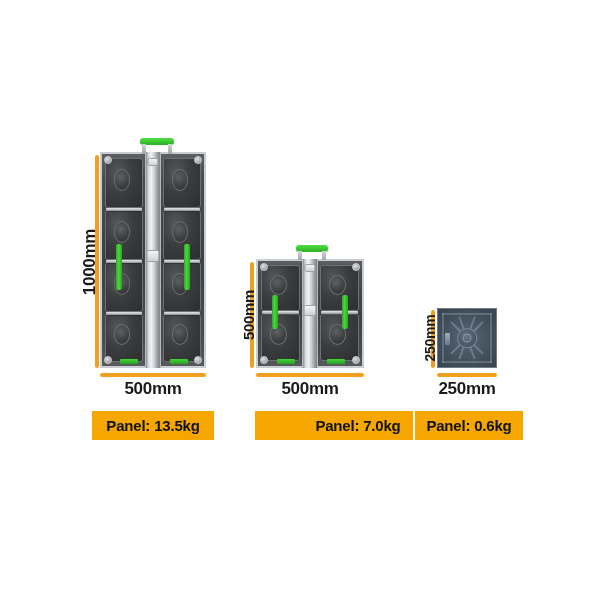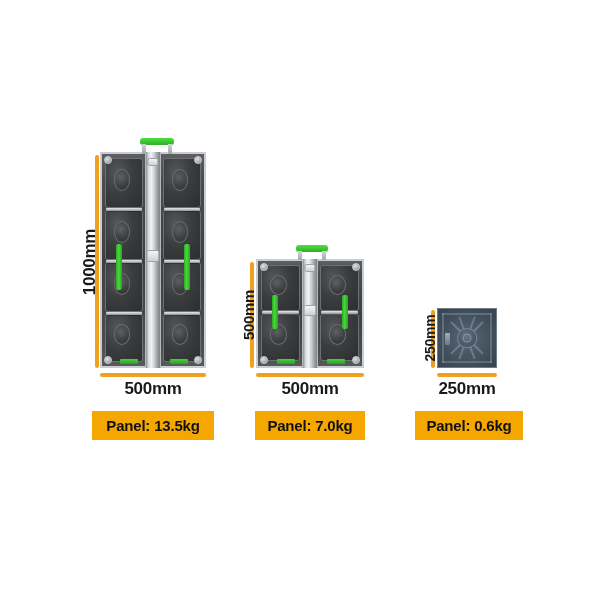--- a/index.html
+++ b/index.html
@@ -315,21 +315,21 @@
     <div class="handle" style="left:296px; top:245px; width:32px; height:15px;">
       <div class="handle-grip"></div>
       <div class="handle-leg" style="left:2px;  height:9px;"></div>
       <div class="handle-leg" style="right:2px; height:9px;"></div>
     </div>
 
     <div class="dim-bar-h" style="left:256px; top:373px; width:108px; background:#F0A01E;"></div>
 
     <div class="dim-label-h" style="left:255px; top:379px; width:110px; font-size:17px;">500mm</div>
 
-    <div class="badge" style="left:255px; top:411px; width:110px; height:29px; background:#F5A700; font-size:15px;">Panel: 7.0kg</div>
+    <div class="badge" style="left:255px; top:411px; width:110px; height:29px; background:#F5A700; font-size:15px;padding-left:48px;">Panel: 7.0kg</div>
   </div>
 
   <div>
 
     <div class="dim-bar-v" style="left:431px; top:310px; height:58px; background:#F0A01E;"></div>
 
     <div class="dim-label-v" style="left:393px; top:329px; width:74px; height:18px; line-height:18px; font-size:14px;">250mm</div>
 
     <div class="small-panel" style="left:437px; top:308px; width:60px; height:60px;">
       <div class="sp-ray" style="transform:translate(-50%,-50%) rotate(45deg);"></div>

